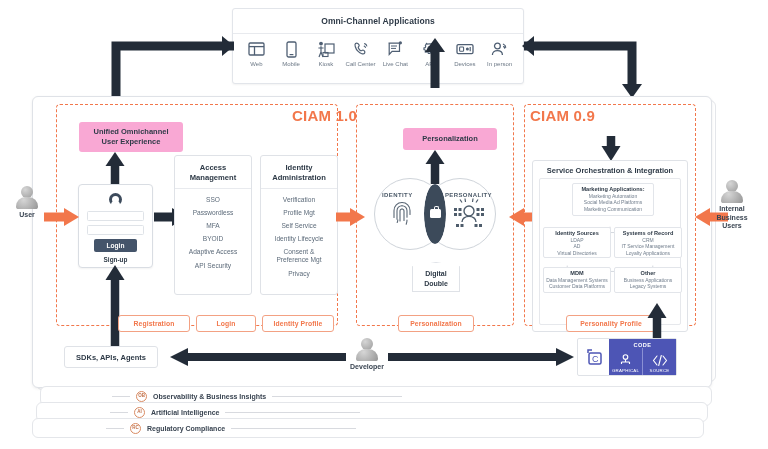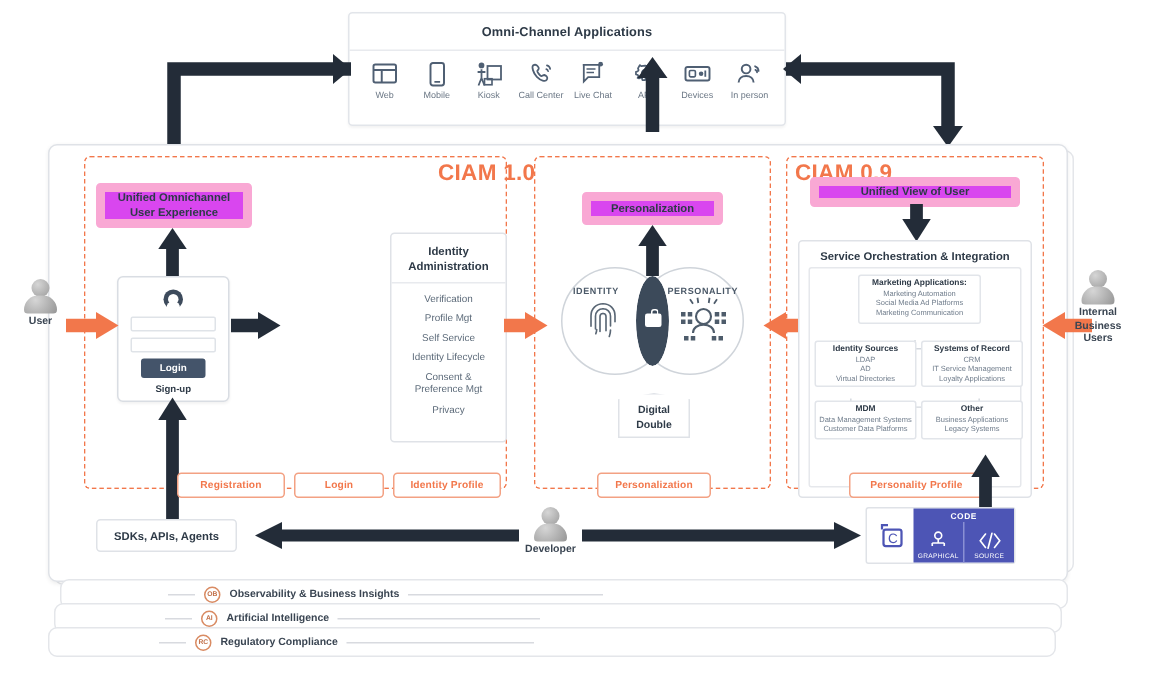--- a/index.html
+++ b/index.html
@@ -57,23 +57,23 @@
   .stripe-lb { font-size:7px; font-weight:bold; color:#3a4552; white-space:nowrap; }
 
   
   .zone { position:absolute; border:1.3px dashed #f2774b; border-radius:4px; }
   .zone-lb {
     position:absolute; font-size:15px; font-weight:bold; color:#f2774b; letter-spacing:.2px;
   }
 
   
   .obox {
-    position:absolute; background:#d946ef; border:6px solid #f9a8d4; border-radius:3px;
+    position:absolute; background:#f9a8d4; border:2px solid #f9a8d4; border-radius:3px;
     display:flex; align-items:center; justify-content:center; text-align:center;
-    font-size:7.5px; font-weight:bold; color:#2e3a47; line-height:10px;
+    font-size:7.5px; font-weight:bold; color:#2e3a47; line-height:10px;margin-left:15px;
   }
   .tag {
     position:absolute; background:#fff; border:1px solid #f3a183; border-radius:3px;
     display:flex; align-items:center; justify-content:center;
     font-size:6.8px; font-weight:bold; color:#f2774b; letter-spacing:.1px;
   }
   .gbox {
     position:absolute; background:#fff; border:1px solid #dfe2e7; border-radius:3px;
   }
 
@@ -339,20 +339,32 @@
     </svg>
   </div>
 
   <div class="ar" style="left:104px; top:262px;">
     <svg width="22" height="92" viewBox="0 0 22 92">
       <path d="M11 92 L11 16" stroke="#232c38" stroke-width="8.5" fill="none"></path>
       <polygon points="1.5,18 20.5,18 11,3" fill="#232c38"></polygon>
     </svg>
   </div>
 
+  <div class="gbox" style="left:174px; top:155px; width:78px; height:140px;">
+    <div class="col-h" style="white-space:pre-line;">Access
+Management</div>
+    <div class="col-b">
+      <div>SSO</div>
+      <div>Passwordless</div>
+      <div>MFA</div>
+      <div>BYOID</div>
+      <div>Adaptive Access</div>
+      <div>API Security</div>
+    </div>
+  </div>
 
   <div class="gbox" style="left:260px; top:155px; width:78px; height:140px;">
     <div class="col-h" style="white-space:pre-line;">Identity
 Administration</div>
     <div class="col-b">
       <div>Verification</div>
       <div>Profile Mgt</div>
       <div>Self Service</div>
       <div>Identity Lifecycle</div>
       <div style="white-space:pre-line;">Consent &amp;
@@ -428,21 +440,20 @@
       <polygon points="14,2 14,20 29,11" fill="#f2774b"></polygon>
     </svg>
   </div>
   <div class="ar" style="left:508px; top:206px;">
     <svg width="30" height="22" viewBox="0 0 30 22">
       <path d="M30 11 L14 11" stroke="#f2774b" stroke-width="9" fill="none"></path>
       <polygon points="16,2 16,20 1,11" fill="#f2774b"></polygon>
     </svg>
   </div>
 
-  <div class="obox" style="left:540px; top:118px; width:140px; height:20px;">Unified View of User</div>
 
   <div class="ar" style="left:600px; top:136px;">
     <svg width="22" height="26" viewBox="0 0 22 26">
       <path d="M11 0 L11 12" stroke="#232c38" stroke-width="8.5" fill="none"></path>
       <polygon points="1.5,10 20.5,10 11,25" fill="#232c38"></polygon>
     </svg>
   </div>
 
   <div class="gbox" style="left:532px; top:160px; width:156px; height:172px;">
     <div class="so-title">Service Orchestration &amp; Integration</div>

